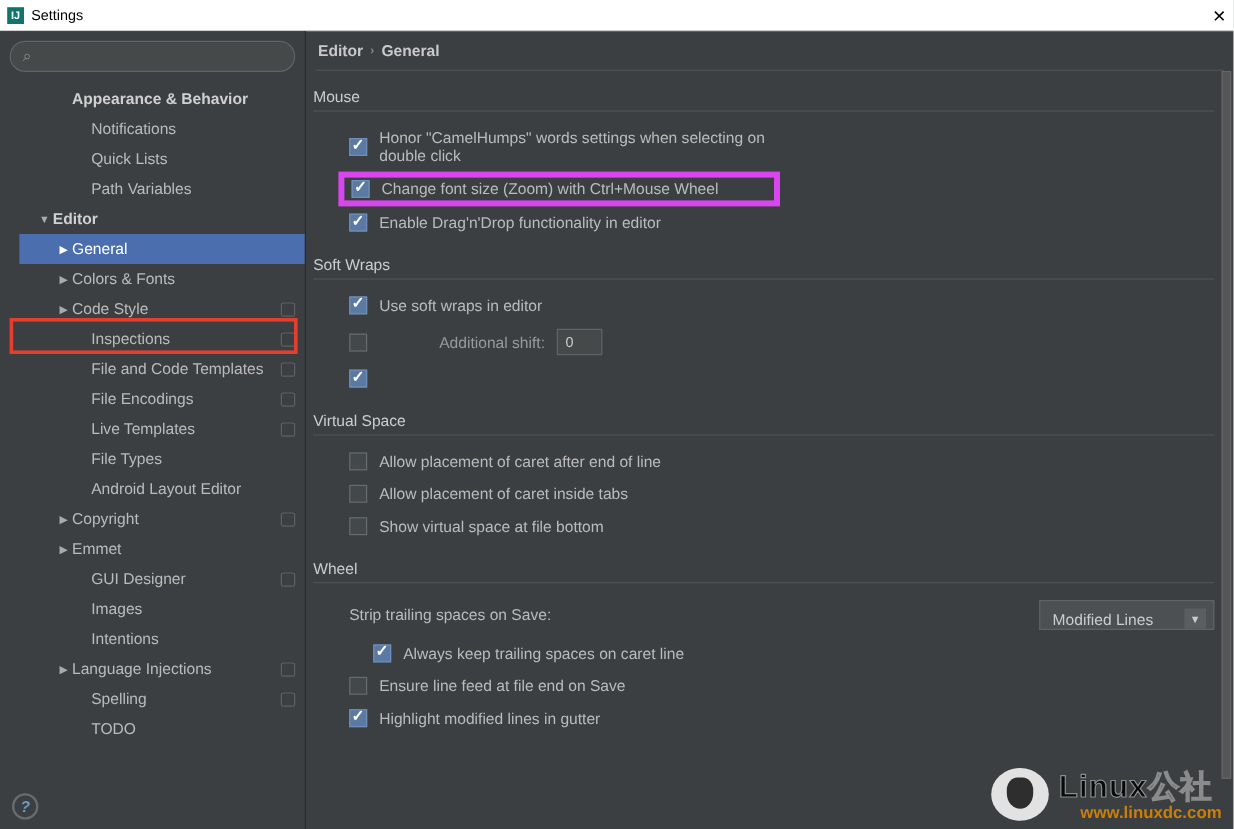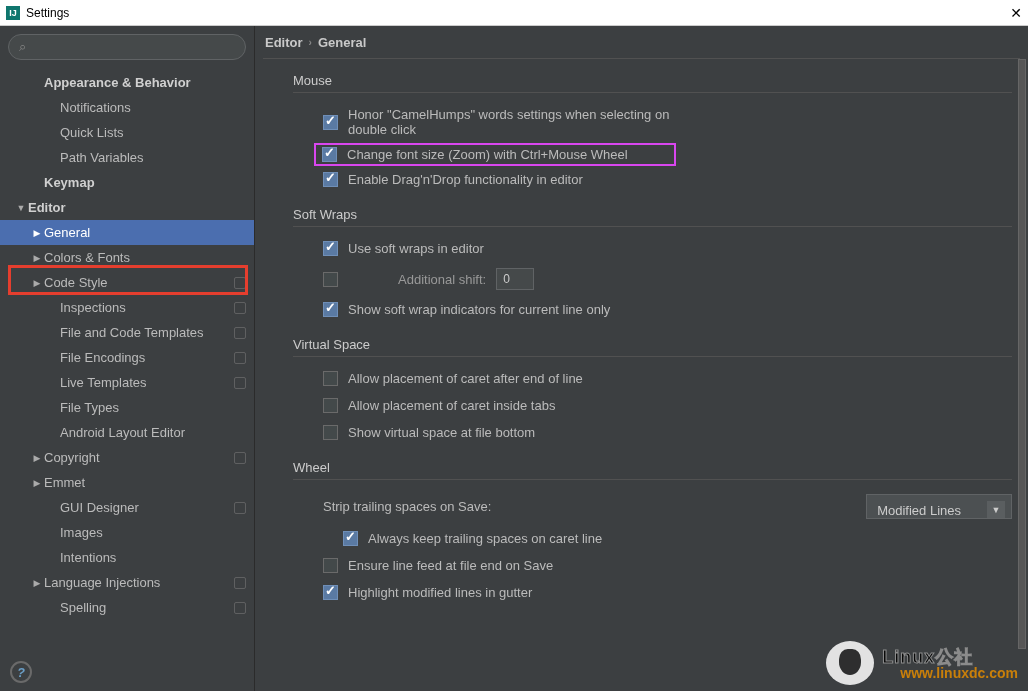--- a/index.html
+++ b/index.html
@@ -6,58 +6,58 @@
   html, body { width: 1028px; height: 691px; overflow: hidden; background: #fff; }
   .title-bar { height: 26px; background: #fff; border-bottom: 1px solid #ccc; display: flex; align-items: center; justify-content: space-between; padding: 0 6px; font-size: 12px; }
   .title-left { display: flex; align-items: center; gap: 6px; }
   .title-icon { width: 14px; height: 14px; background: #0f766e; color: #fff; display: inline-flex; align-items: center; justify-content: center; font-size: 9px; font-weight: bold; }
   .close-x { font-size: 14px; font-family: Arial; }
   .app-body { display: flex; height: 665px; background: #3c3f41; color: #bbb; }
   .sidebar { width: 255px; background: #3c3f41; border-right: 1px solid #2b2b2b; display: flex; flex-direction: column; position: relative; }
   .search-box { margin: 8px; height: 26px; background: #45494a; border: 1px solid #606365; border-radius: 14px; display: flex; align-items: center; padding: 0 10px; }
   .search-box input { background: transparent; border: none; outline: none; color: #bbb; width: 100%; font-size: 12px; }
   .search-glyph { color: #888; font-size: 13px; margin-right: 2px; }
-  .tree { flex: 1; overflow-y: hidden; padding-top: 2px; }
+  .tree { flex: 1; overflow-y: hidden; padding-top: 2px; margin-left: 16px; }
   .tree-row { display: flex; align-items: center; height: 25px; font-size: 13px; padding-right: 8px; cursor: default; position: relative; }
   .tree-row .arrow { width: 14px; display: inline-flex; justify-content: center; color: #aaa; font-size: 9px; }
   .tree-row .lbl { flex: 1; white-space: nowrap; overflow: hidden; }
   .tree-row.cat { font-weight: bold; color: #d0d0d0; }
   .tree-row.selected { background: #4b6eaf; color: #fff; }
   .tree-row.selected .arrow { color: #fff; }
   .depth0 { padding-left: 14px; }
   .depth1 { padding-left: 30px; }
   .depth2 { padding-left: 46px; }
   .ring-icon { width: 12px; height: 12px; border: 1px solid #777; border-radius: 2px; margin-left: 6px; opacity: .6; }
   .highlight-box { position: absolute; border: 3px solid #e53e2e; pointer-events: none; }
   .hl-general { left: 8px; width: 240px; top: 239px; height: 30px; }
   .main { flex: 1; display: flex; flex-direction: column; }
   .breadcrumb { height: 32px; display: flex; align-items: center; padding-left: 10px; font-size: 13px; color: #c9c9c9; font-weight: bold; gap: 6px; }
   .breadcrumb .sep { color: #888; font-size: 10px; }
-  .content { flex: 1; overflow: hidden; padding: 0px 16px 0 6px; position: relative; margin-left: 32px; }
+  .content { flex: 1; overflow: hidden; padding: 0px 16px 0 6px; position: relative; }
   .section-hdr { font-size: 13px; color: #ccc; margin: 14px 0 4px 0; }
   .section-rule { border: none; border-top: 1px solid #515151; margin-bottom: 8px; }
   .opt { display: flex; align-items: center; gap: 10px; padding: 6px 0 6px 30px; font-size: 13px; color: #bbb; }
   .opt.sub { padding-left: 50px; }
   .cb { width: 15px; height: 15px; border: 1px solid #6a6a6a; background: #43494a; position: relative; flex-shrink: 0; }
   .cb.checked { background: #5a7aa3; border-color: #6f8fb8; }
   .cb.checked::after { content: "✓"; position: absolute; top: -3px; left: 1px; color: #fff; font-size: 13px; font-weight: bold; }
   .inline-lbl { color: #999; font-size: 13px; }
   .txt-in { width: 50px; height: 22px; background: #45494a; border: 1px solid #606365; color: #ccc; padding: 0 6px; font-size: 12px; }
   .select { height: 25px; background: #4c5052; border: 1px solid #606365; color: #ccc; display: inline-flex; align-items: flex-end; padding: 0 6px 0 10px; gap: 20px; font-size: 13px; }
   .select .caret-box { width: 18px; height: 17px; background: #5a5e60; display: inline-flex; align-items: center; justify-content: center; margin-left: 6px; font-size: 9px; color: #ccc; }
-  .hl-red { border: 2px solid #d946ef; padding: 2px 6px; margin-left: -9px; }
+  .hl-red { border: 5px solid #d946ef; padding: 2px 6px; margin-left: -9px; }
   .scrollbar-vert { position: absolute; top: 0; right: 2px; bottom: 0; width: 8px; }
   .scrollbar-thumb { position: absolute; top: 0; left: 0; width: 8px; height: 590px; background: #565656; border: 1px solid #666; }
   .footer { position: absolute; bottom: 8px; left: 10px; }
   .help-btn { width: 22px; height: 22px; border-radius: 50%; border: 2px solid #6a6a6a; color: #6a9ec6; display: flex; align-items: center; justify-content: center; font-size: 13px; font-weight: bold; font-style: italic; }
   .watermark { position: absolute; right: 10px; bottom: 6px; display: flex; align-items: center; gap: 8px; opacity: 0.85; pointer-events:none;}
   .wm-bug { width: 48px; height: 44px; background: #fff; border-radius: 50% 50% 50% 50%; position: relative; }
   .wm-bug::before { content: ""; position: absolute; top: 8px; left: 50%; transform: translateX(-50%); width: 22px; height: 26px; background: #2c2c2c; border-radius: 40% 40% 50% 50%; }
   .wm-text { display: flex; flex-direction: column; font-weight: bold; }
-  .wm-top { color: #000; font-size: 18px; -webkit-text-stroke: 1px #999; letter-spacing:1px;}
+  .wm-top { color: #000; font-size: 26px; -webkit-text-stroke: 1px #999; letter-spacing:1px;}
   .wm-bot { color: #e28b00; font-size: 14px; margin-top: -4px; margin-left: 18px; }
   .content-inner { position: relative; height: 100%; }
 </style>
 </head>
 <body>
 
 <div class="title-bar">
   <div class="title-left">
     <span class="title-icon">IJ</span>
     <span>Settings</span>
@@ -81,24 +81,20 @@
           <span class="lbl">Notifications</span>
         </div>
         <div class="tree-row depth2">
           <span class="arrow"></span>
           <span class="lbl">Quick Lists</span>
         </div>
         <div class="tree-row depth2">
           <span class="arrow"></span>
           <span class="lbl">Path Variables</span>
         </div>
-        <div class="tree-row depth1 cat">
-          <span class="arrow"></span>
-          <span class="lbl">Keymap</span>
-        </div>
         <div class="tree-row depth0 cat">
           <span class="arrow">▼</span>
           <span class="lbl">Editor</span>
         </div>
         <div class="tree-row depth1 selected">
           <span class="arrow">▶</span>
           <span class="lbl">General</span>
         </div>
         <div class="tree-row depth1">
           <span class="arrow">▶</span>
@@ -161,20 +157,24 @@
         </div>
         <div class="tree-row depth1">
           <span class="arrow">▶</span>
           <span class="lbl">Language Injections</span>
           <span class="ring-icon"></span>
         </div>
         <div class="tree-row depth2">
           <span class="arrow"></span>
           <span class="lbl">Spelling</span>
           <span class="ring-icon"></span>
+        </div>
+        <div class="tree-row depth2">
+          <span class="arrow"></span>
+          <span class="lbl">TODO</span>
         </div>
       </div>
     <div class="highlight-box hl-general"></div>
     <div class="footer">
       <div class="help-btn">?</div>
     </div>
   </div>
 
   <div class="main">
     <div class="breadcrumb">
@@ -208,21 +208,20 @@
           <span>Use soft wraps in editor</span>
         </div>
         <div class="opt">
           <span class="cb"></span>
           <span style="width:40px;"></span>
           <span class="inline-lbl">Additional shift:</span>
           <input class="txt-in" style="width: 38px;" value="0">
         </div>
         <div class="opt">
           <span class="cb checked"></span>
-          <span>Show soft wrap indicators for current line only</span>
         </div>
 
         <div class="section-hdr">Virtual Space</div>
         <hr class="section-rule">
         <div class="opt">
           <span class="cb"></span>
           <span>Allow placement of caret after end of line</span>
         </div>
         <div class="opt">
           <span class="cb"></span>

